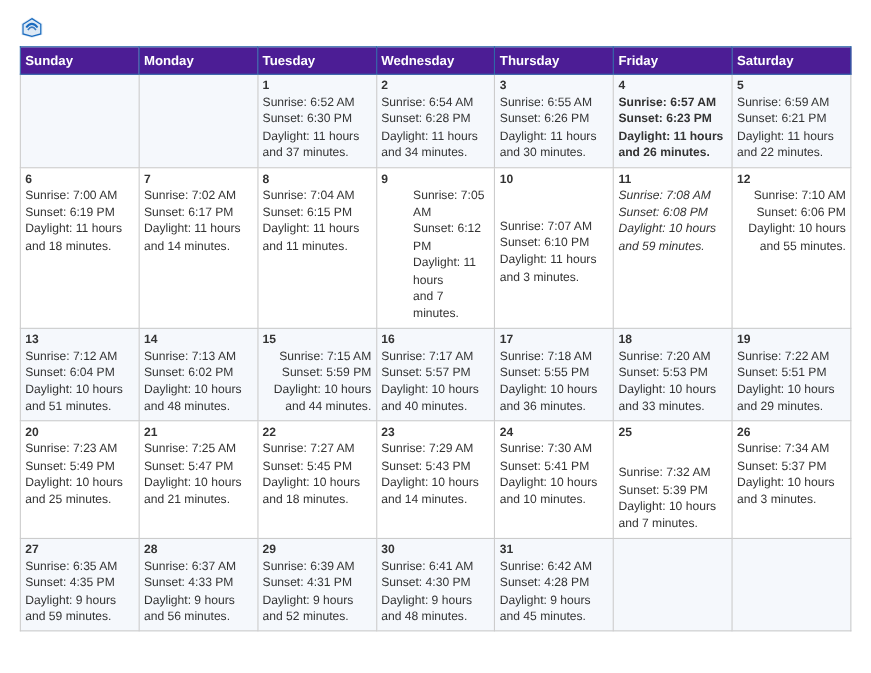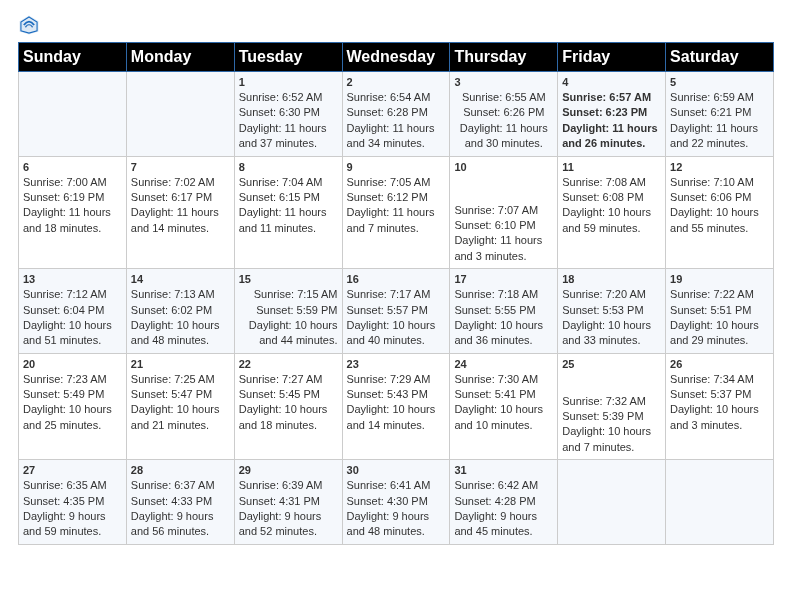--- a/index.html
+++ b/index.html
@@ -51,23 +51,23 @@
       font-size: 14px;
       color: #555;
       margin-top: 2px;
     }
     table {
       width: 100%;
       border-collapse: collapse;
       table-layout: fixed;
     }
     thead tr th {
-      background-color: #000000;
+      background-color: #4c1d95;
       color: #fff;
-      font-size: 16px;
+      font-size: 12px;
       font-weight: bold;
       padding: 5px 4px;
       text-align: left;
       border: 1px solid #2e68a8;
     }
     tbody tr td {
       border: 1px solid #ccc;
       vertical-align: top;
       padding: 4px 4px 4px 4px;
       font-size: 9.5px;
@@ -144,21 +144,21 @@
           </td>
           <td>
             <span class="day-number">2</span>
             <div class="day-info" style="white-space: pre-line;">Sunrise: 6:54 AM
 Sunset: 6:28 PM
 Daylight: 11 hours
 and 34 minutes.</div>
           </td>
           <td>
             <span class="day-number">3</span>
-            <div class="day-info" style="white-space: pre-line; text-align: center;">Sunrise: 6:55 AM
+            <div class="day-info" style="white-space: pre-line;">Sunrise: 6:55 AM
 Sunset: 6:26 PM
 Daylight: 11 hours
 and 30 minutes.</div>
           </td>
           <td>
             <span class="day-number">4</span>
             <div class="day-info" style="white-space: pre-line; font-weight: bold;">Sunrise: 6:57 AM
 Sunset: 6:23 PM
 Daylight: 11 hours
 and 26 minutes.</div>
@@ -188,42 +188,42 @@
           </td>
           <td>
             <span class="day-number">8</span>
             <div class="day-info" style="white-space: pre-line;">Sunrise: 7:04 AM
 Sunset: 6:15 PM
 Daylight: 11 hours
 and 11 minutes.</div>
           </td>
           <td>
             <span class="day-number">9</span>
-            <div class="day-info" style="white-space: pre-line;">Sunrise: 7:05 AM
+            <div class="day-info" style="white-space: pre-line; margin-left: 29px;">Sunrise: 7:05 AM
 Sunset: 6:12 PM
 Daylight: 11 hours
 and 7 minutes.</div>
           </td>
           <td>
             <span class="day-number">10</span>
             <div class="day-info" style="white-space: pre-line; margin-top: 30px;">Sunrise: 7:07 AM
 Sunset: 6:10 PM
 Daylight: 11 hours
 and 3 minutes.</div>
           </td>
           <td>
             <span class="day-number">11</span>
-            <div class="day-info" style="white-space: pre-line;">Sunrise: 7:08 AM
+            <div class="day-info" style="white-space: pre-line; font-style: italic;">Sunrise: 7:08 AM
 Sunset: 6:08 PM
 Daylight: 10 hours
 and 59 minutes.</div>
           </td>
           <td>
             <span class="day-number">12</span>
-            <div class="day-info" style="white-space: pre-line;">Sunrise: 7:10 AM
+            <div class="day-info" style="white-space: pre-line; text-align: right;">Sunrise: 7:10 AM
 Sunset: 6:06 PM
 Daylight: 10 hours
 and 55 minutes.</div>
           </td>
         </tr>
         <tr>
           <td>
             <span class="day-number">13</span>
             <div class="day-info" style="white-space: pre-line;">Sunrise: 7:12 AM
 Sunset: 6:04 PM

